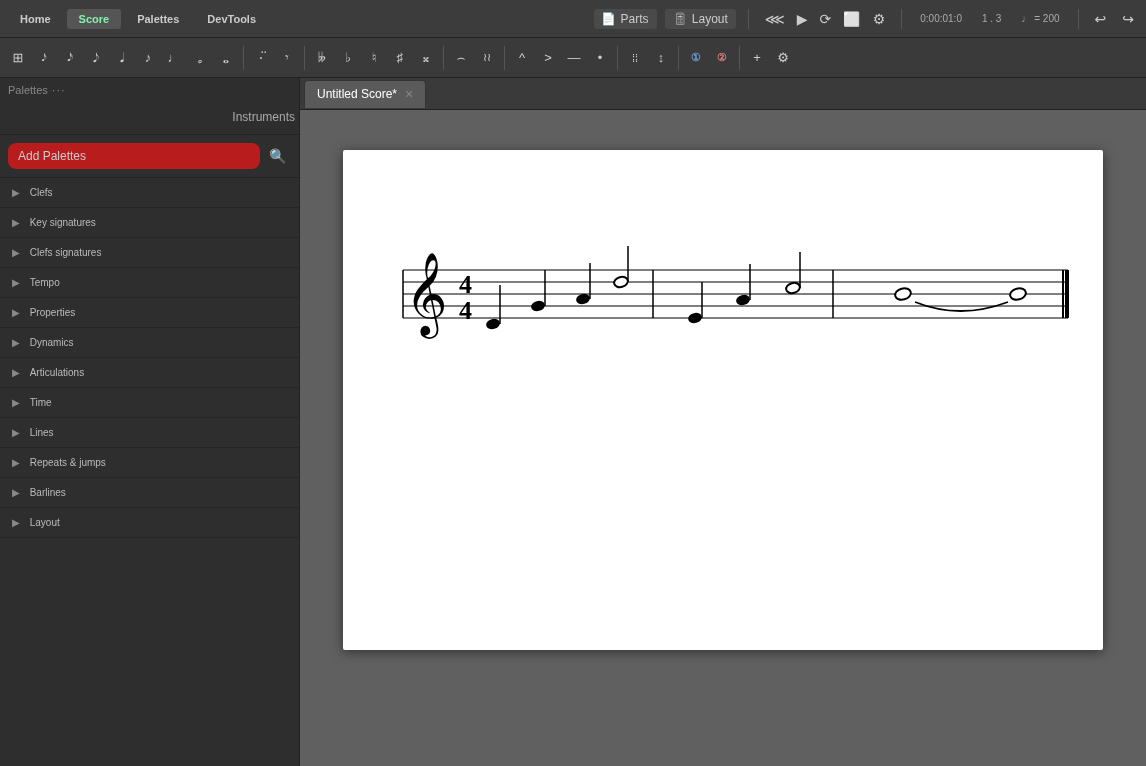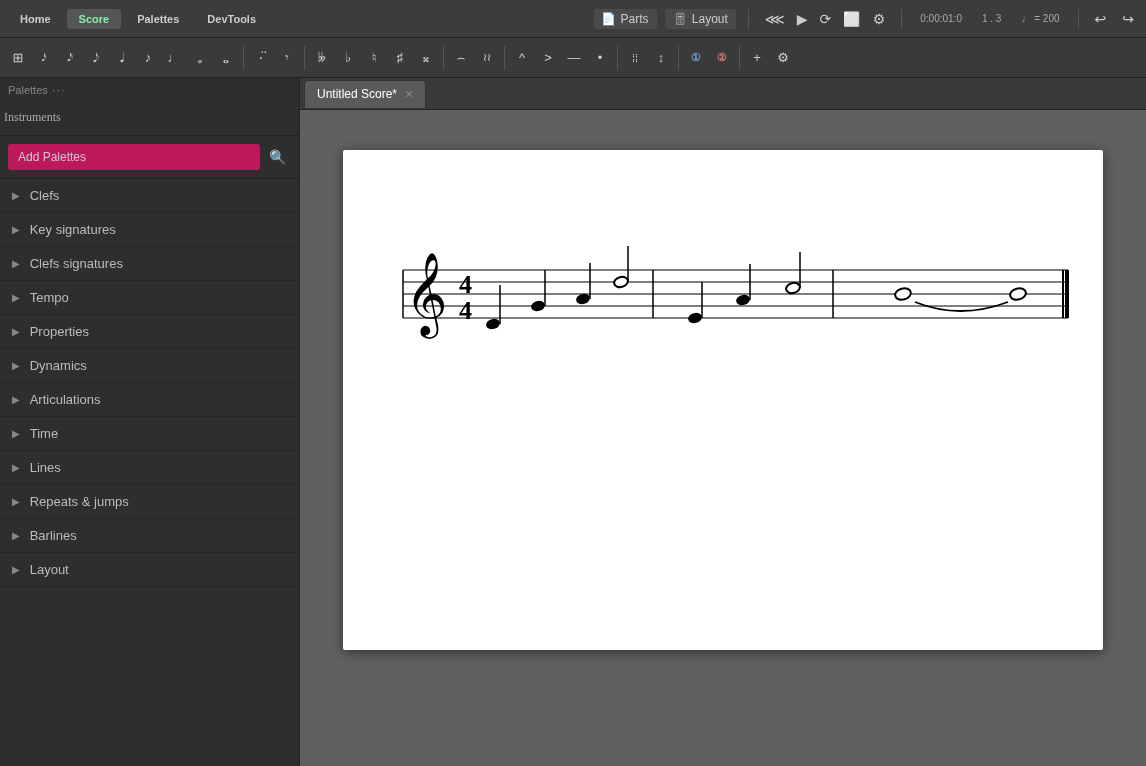--- a/index.html
+++ b/index.html
@@ -21,28 +21,28 @@
     .toolbar { display: flex; align-items: center; background: #3a3a3a; height: 40px; border-bottom: 1px solid #222; padding: 0 6px; gap: 2px; overflow: hidden; }
     .tool-btn { background: none; border: none; color: #ccc; cursor: pointer; padding: 4px 5px; border-radius: 3px; font-size: 13px; min-width: 24px; display: flex; align-items: center; justify-content: center; }
     .toolbar-sep { width: 1px; height: 24px; background: #555; margin: 0 3px; }
 
     
     .main-area { display: flex; flex: 1; overflow: hidden; }
 
     
     .sidebar { width: 300px; background: #2e2e2e; border-right: 1px solid #222; display: flex; flex-direction: column; }
     .sidebar-tabs { display: flex; border-bottom: 1px solid #222; }
-    .sidebar-tab { flex: 1; text-align: left; padding: 8px 4px; cursor: pointer; color: #aaa; font-size: 12px; border-bottom: 2px solid transparent; font-family: Liberation Serif, serif; }
+    .sidebar-tab { flex: 1; text-align: right; padding: 8px 4px; cursor: pointer; color: #aaa; font-size: 12px; border-bottom: 2px solid transparent; }
     .sidebar-header { display: flex; align-items: center; padding: 8px; gap: 6px; border-bottom: 1px solid #222; }
-    .add-palettes-btn { flex: 1; background: #be185d; border: none; color: #ccc; padding: 6px 10px; border-radius: 3px; cursor: pointer; text-align: left; font-size: 12px; }
+    .add-palettes-btn { flex: 1; background: #b91c1c; border: none; color: #ccc; padding: 6px 10px; border-radius: 8px; cursor: pointer; text-align: left; font-size: 12px; }
     .search-btn { background: none; border: none; color: #aaa; cursor: pointer; font-size: 14px; padding: 4px; }
     .palette-list { flex: 1; overflow-y: auto; }
     .palette-item { display: flex; align-items: center; padding: 9px 12px; cursor: pointer; color: #bbb; border-bottom: 1px solid #252525; }
     .palette-item .arrow { font-size: 10px; margin-right: 10px; color: #888; }
-    .palette-item .label { font-size: 13px; }
+    .palette-item .label { font-size: 10px; }
 
     
     .score-area { flex: 1; background: #606060; display: flex; flex-direction: column; overflow: hidden; }
     .score-tabs { display: flex; background: #3a3a3a; border-bottom: 1px solid #222; height: 32px; align-items: center; padding: 0 4px; }
     .score-tab { display: flex; align-items: center; background: #4a4a4a; border-radius: 4px 4px 0 0; padding: 0 12px; height: 28px; margin-right: 2px; cursor: pointer; color: #ccc; font-size: 12px; gap: 8px; border: 1px solid #333; border-bottom: none; }
     .score-tab.active { background: #5a5a5a; color: #fff; }
     .score-tab .close-btn { font-size: 14px; color: #888; cursor: pointer; line-height: 1; }
     .score-canvas { flex: 1; background: #606060; display: flex; align-items: flex-start; justify-content: center; padding: 40px 20px; overflow: auto; }
     .sheet { background: #fff; width: 760px; min-height: 500px; padding: 40px 30px; border-radius: 2px; box-shadow: 0 2px 12px rgba(0,0,0,0.5); }
 

